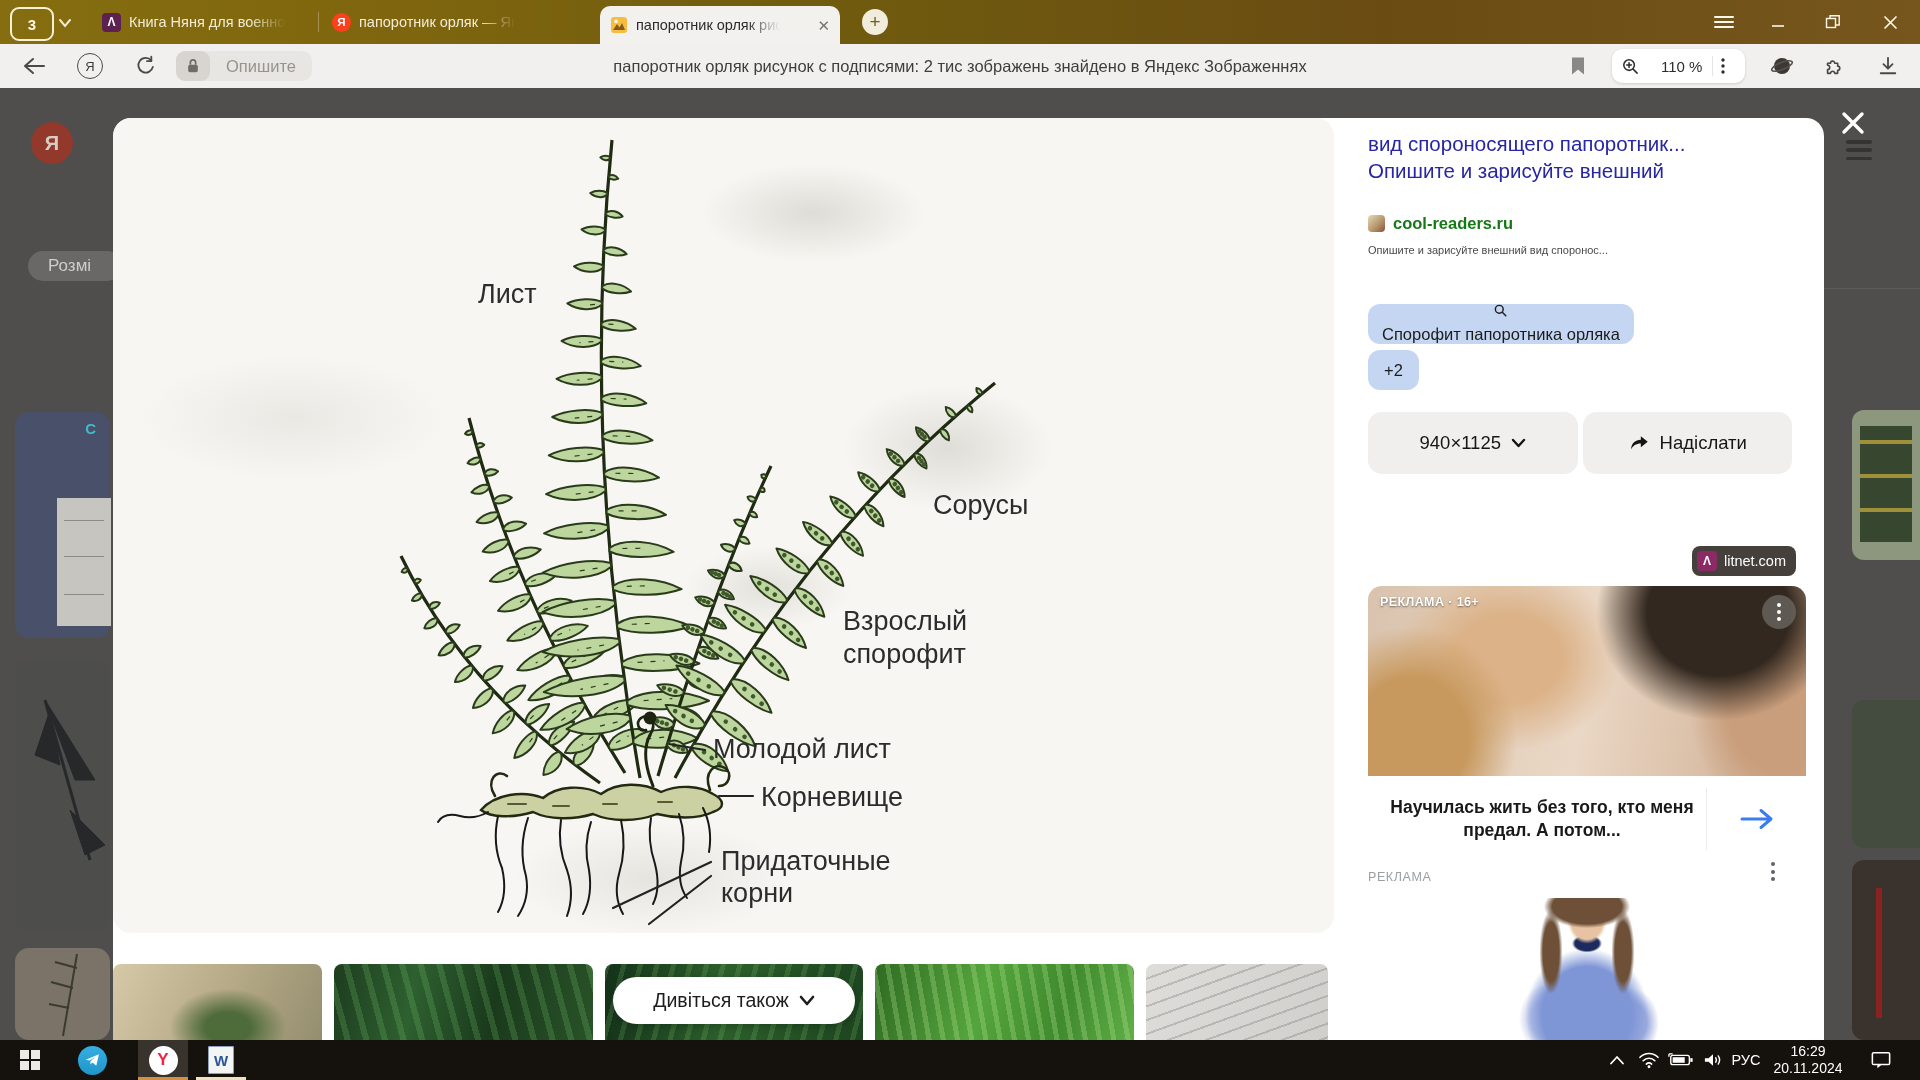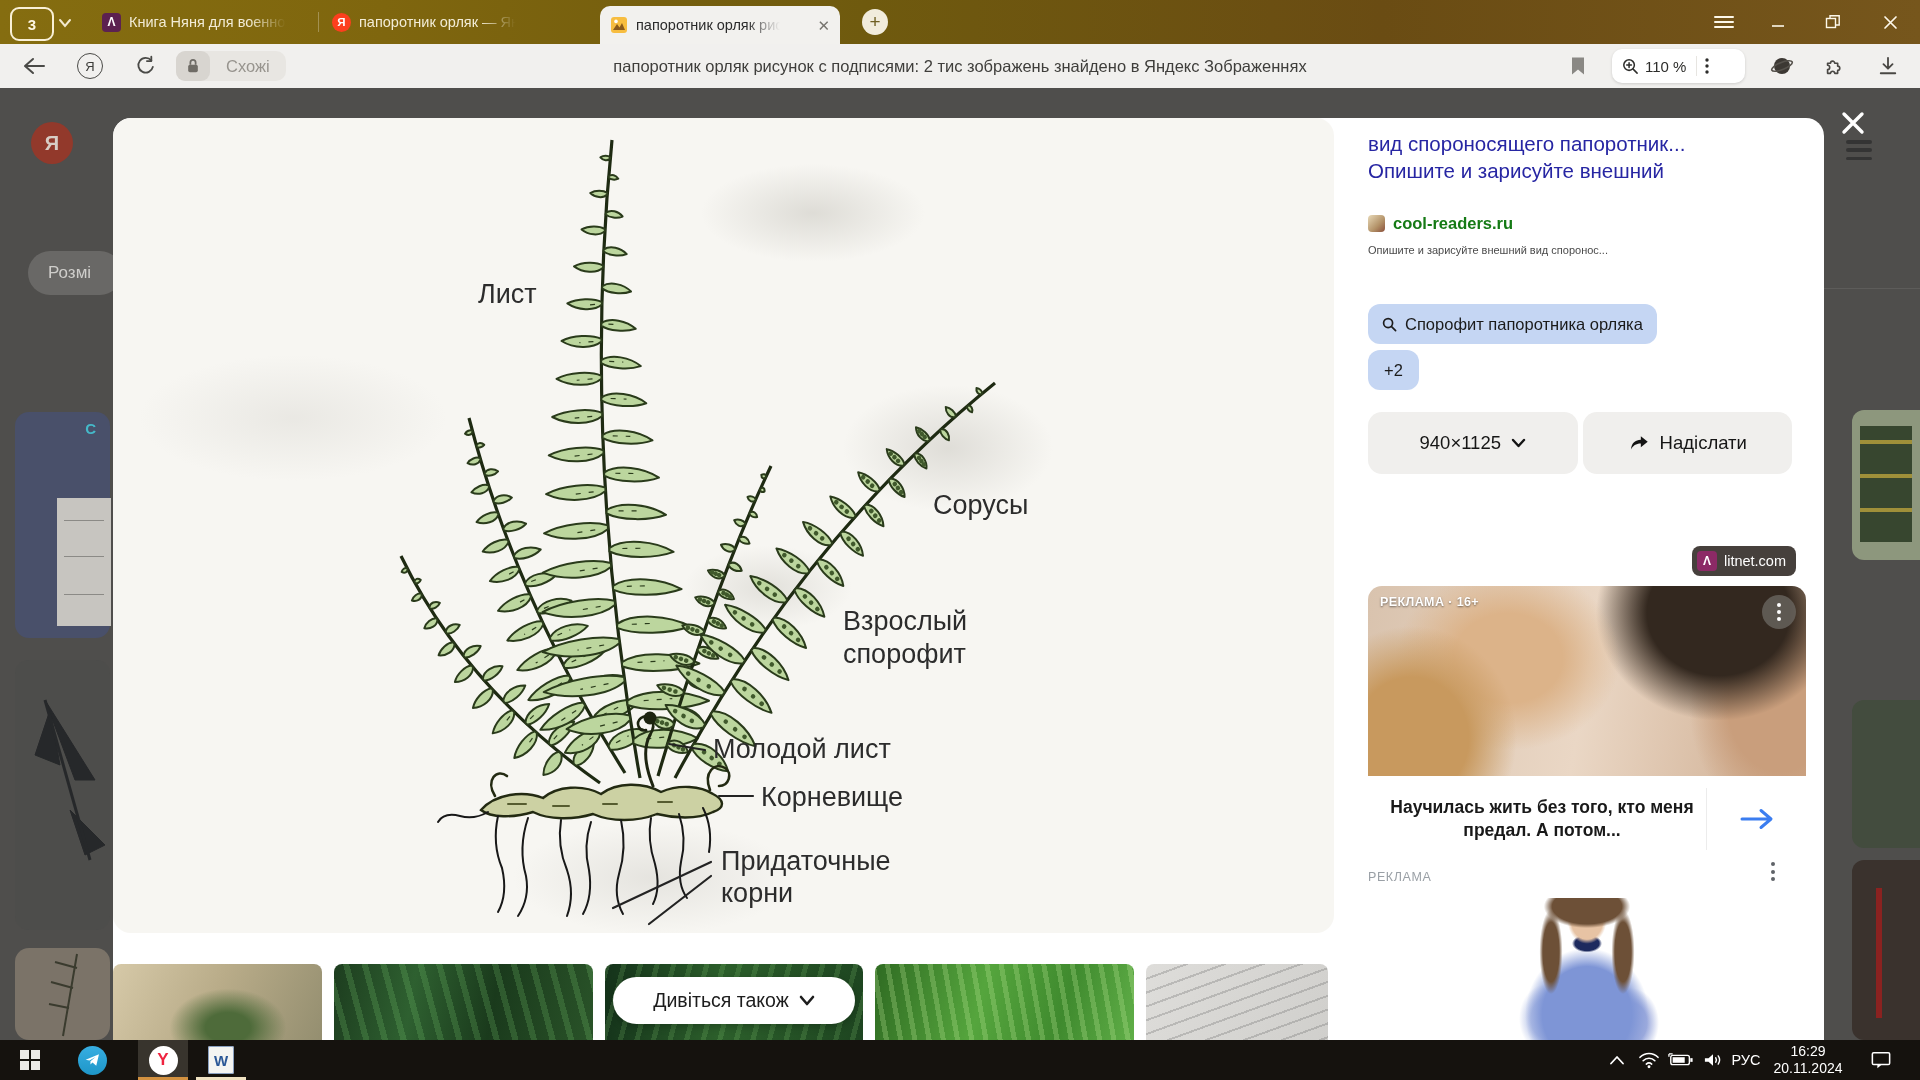--- a/index.html
+++ b/index.html
@@ -34,28 +34,28 @@
   .tbi{top:0;height:44px;display:flex;align-items:center;justify-content:center;}
   .ya-circ{width:26px;height:26px;border-radius:50%;border:1.6px solid #4a4a47;color:#3c3c39;
     font-size:13px;display:flex;align-items:center;justify-content:center;box-sizing:border-box;}
   .lockchip{left:176px;top:7px;height:30px;border-radius:10px;background:#e8e6e2;display:flex;align-items:center;}
   .lockbox{width:34px;height:30px;border-radius:9px;background:#d8d5d0;display:flex;align-items:center;justify-content:center;}
   .enginechip{padding:0 16px;color:#97948e;font-size:16.5px;}
   .urltext{left:0;right:0;top:0;height:44px;display:flex;align-items:center;justify-content:center;
     color:#3f3e3b;font-size:16.5px;pointer-events:none;}
   .zoompill{left:1612px;top:5px;width:133px;height:34px;background:#fff;border-radius:10px;
     box-shadow:0 1px 3px rgba(0,0,0,.15);display:flex;align-items:center;}
-  .zoomval{color:#2d2d2b;font-size:15px;margin-left:6px;}
+  .zoomval{color:#2d2d2b;font-size:15px;margin-left:22px;}
   .pilldiv{width:1px;height:20px;background:#e7e5e1;margin:0 8px 0 10px;}
 
   
   .page{left:0;top:88px;width:1920px;height:952px;background:#4f4e4c;overflow:hidden;}
   .bg-logo{left:31px;top:34px;width:42px;height:42px;border-radius:50%;background:#92392b;color:#d8cdc5;
     font-size:20px;font-weight:bold;display:flex;align-items:center;justify-content:center;}
-  .bg-chip{left:28px;top:163px;width:94px;height:44px;border-radius:22px;background:#68676500;background:#696866;
+  .bg-chip{left:28px;top:163px;width:94px;height:30px;border-radius:22px;background:#68676500;background:#696866;
     color:#cfcecb;font-size:17px;display:flex;align-items:center;padding-left:20px;box-sizing:border-box;}
   .bg-card{border-radius:14px;}
   .bg-card-blue{left:15px;top:324px;width:95px;height:226px;background:#49506a;}
   .bg-card-blue .c-letter{position:absolute;right:14px;top:8px;color:#45b9c9;font-size:15px;font-weight:bold;}
   .bg-card-blue .mini-doc{position:absolute;left:42px;top:86px;width:54px;height:128px;background:#c7c5c0;}
   .mini-doc i{position:absolute;left:7px;right:7px;height:1px;background:#8b8a86;display:block;}
   .bg-card-gray{left:15px;top:572px;width:95px;height:270px;background:#4d4d4b;}
   .bg-card-beige{left:15px;top:860px;width:95px;height:92px;background:#7b7368;}
   .bg-menu{left:1846px;top:52px;width:26px;height:20px;display:flex;flex-direction:column;justify-content:space-between;}
   .bg-menu i{height:3.5px;background:#343434;border-radius:2px;display:block;}
@@ -105,21 +105,21 @@
     font-size:19.5px;color:#1d1d1d;}
 
   
   .panel{left:1238px;top:0;width:473px;height:922px;}
   .p-title{left:17px;top:12px;width:445px;color:#2726a3;font-size:20.5px;line-height:27px;}
   .p-site{left:17px;top:96px;display:flex;align-items:center;gap:8px;}
   .p-favicon{width:17px;height:17px;border-radius:4px;background:linear-gradient(135deg,#e8d9b8,#b39268 60%,#8a4f3a);}
   .p-sitename{color:#157a15;font-size:16.5px;font-weight:bold;}
   .p-desc{left:17px;top:126px;width:440px;color:#4a4a4a;font-size:11px;white-space:nowrap;overflow:hidden;}
   .chip{height:40px;border-radius:12px;background:#c5d6f3;display:flex;align-items:center;gap:8px;
-    padding:0 14px;font-size:16.5px;color:#1b1b1b;box-sizing:border-box;}
+    padding:0 14px;font-size:16.5px;color:#1b1b1b;box-sizing:border-box;flex-direction:column;}
   .chiprow1{left:17px;top:186px;}
   .chiprow2{left:17px;top:232px;display:flex;gap:8px;}
   .chip-more{padding:0 16px;justify-content:center;}
   .btngrid{left:17px;top:294px;width:424px;display:grid;grid-template-columns:1fr 1fr;grid-auto-rows:62px;gap:5px;}
   .pbtn{background:#f0efed;border-radius:14px;display:flex;align-items:center;justify-content:center;gap:10px;
     font-size:18.5px;color:#161616;}
 
   
   .ad1{left:17px;top:468px;width:438px;border-radius:14px;box-shadow:0 1px 4px rgba(0,0,0,.18);background:#fff;}
   .ad1-img{left:0;top:0;width:438px;height:190px;border-radius:14px 14px 0 0;overflow:hidden;
@@ -253,21 +253,21 @@
           <path d="M17.8,1.8 V6.6 H13" fill="none" stroke="#4a4a47" stroke-width="2" stroke-linecap="round" stroke-linejoin="round"></path>
         </svg>
     </div>
     <div class="abs lockchip">
       <div class="lockbox">
         <svg width="14" height="16" viewBox="0 0 16 18">
             <rect x="2.5" y="7.5" width="11" height="8.5" rx="2" fill="#6f6c66"></rect>
             <path d="M5,7.5 V5 a3,3 0 0 1 6,0 V7.5" fill="none" stroke="#6f6c66" stroke-width="2"></path>
           </svg>
       </div>
-      <span class="enginechip">Схожі</span>
+      <span class="enginechip">Опишите</span>
     </div>
     <div class="abs urltext">папоротник орляк рисунок с подписями: 2 тис зображень знайдено в Яндекс Зображеннях</div>
     <div class="abs tbi" style="left:1562px;width:32px;">
       <svg width="16" height="20" viewBox="0 0 16 20">
           <path d="M2,1.5 H14 V18.5 L8,13.6 L2,18.5 Z" fill="#8a8884"></path>
         </svg>
     </div>
     <div class="abs zoompill">
       <svg style="margin-left:10px;" width="17" height="17" viewBox="0 0 18 18">
         <circle cx="7.5" cy="7.5" r="5.6" fill="none" stroke="#2d2d2b" stroke-width="1.6"></circle>

